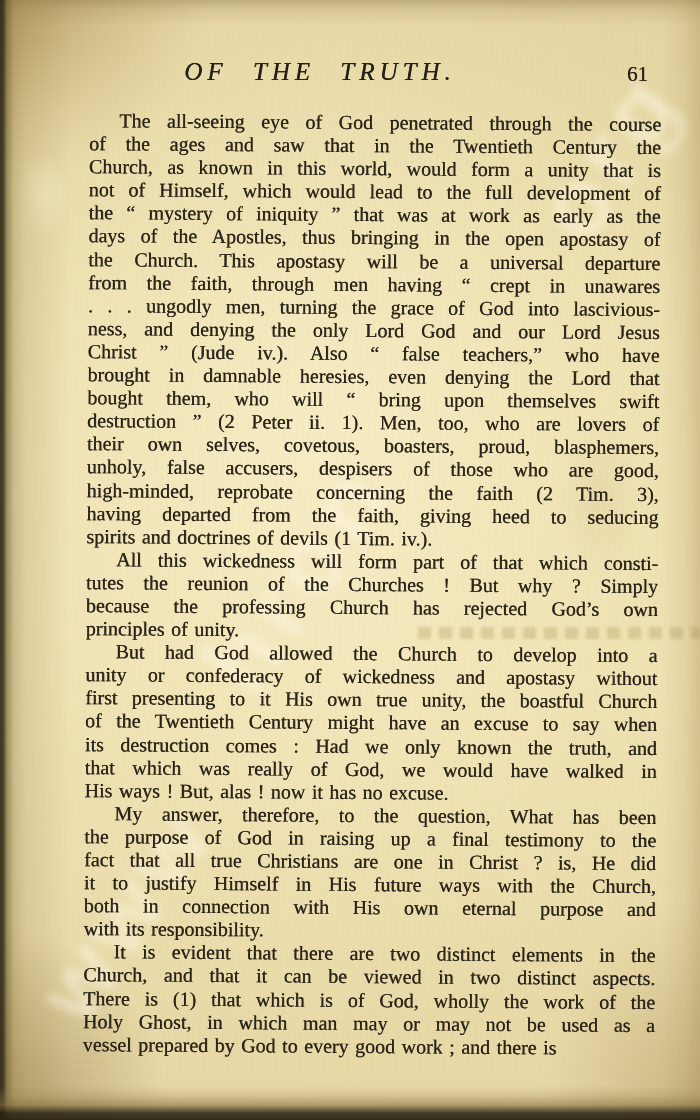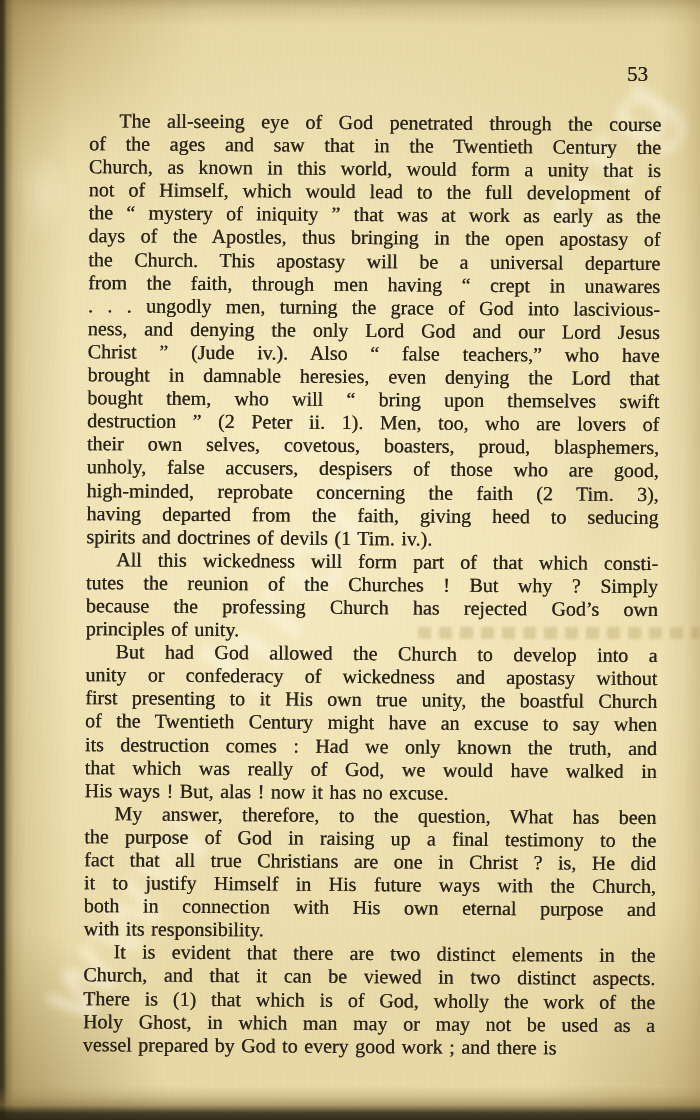--- a/index.html
+++ b/index.html
@@ -56,21 +56,22 @@
 
   <div class="watermark">
     <span class="wm-a">www</span>
     <span class="wm-b">hron</span>
     <span class="wm-c">org</span>
   </div>
 
   <div class="stain-a"></div>
   <div class="stain-b"></div>
 
-  <div class="page-number">53</div>
+  <div class="running-title">OF THE TRUTH.</div>
+  <div class="page-number">61</div>
 
   <div class="body-text">
     <div>
       <div class="tline indent">The all-seeing eye of God penetrated through the course</div>
       <div class="tline">of the ages and saw that in the Twentieth Century the</div>
       <div class="tline">Church, as known in this world, would form a unity that is</div>
       <div class="tline">not of Himself, which would lead to the full development of</div>
       <div class="tline">the “ mystery of iniquity ” that was at work as early as the</div>
       <div class="tline">days of the Apostles, thus bringing in the open apostasy of</div>
       <div class="tline">the Church.  This apostasy will be a universal departure</div>

